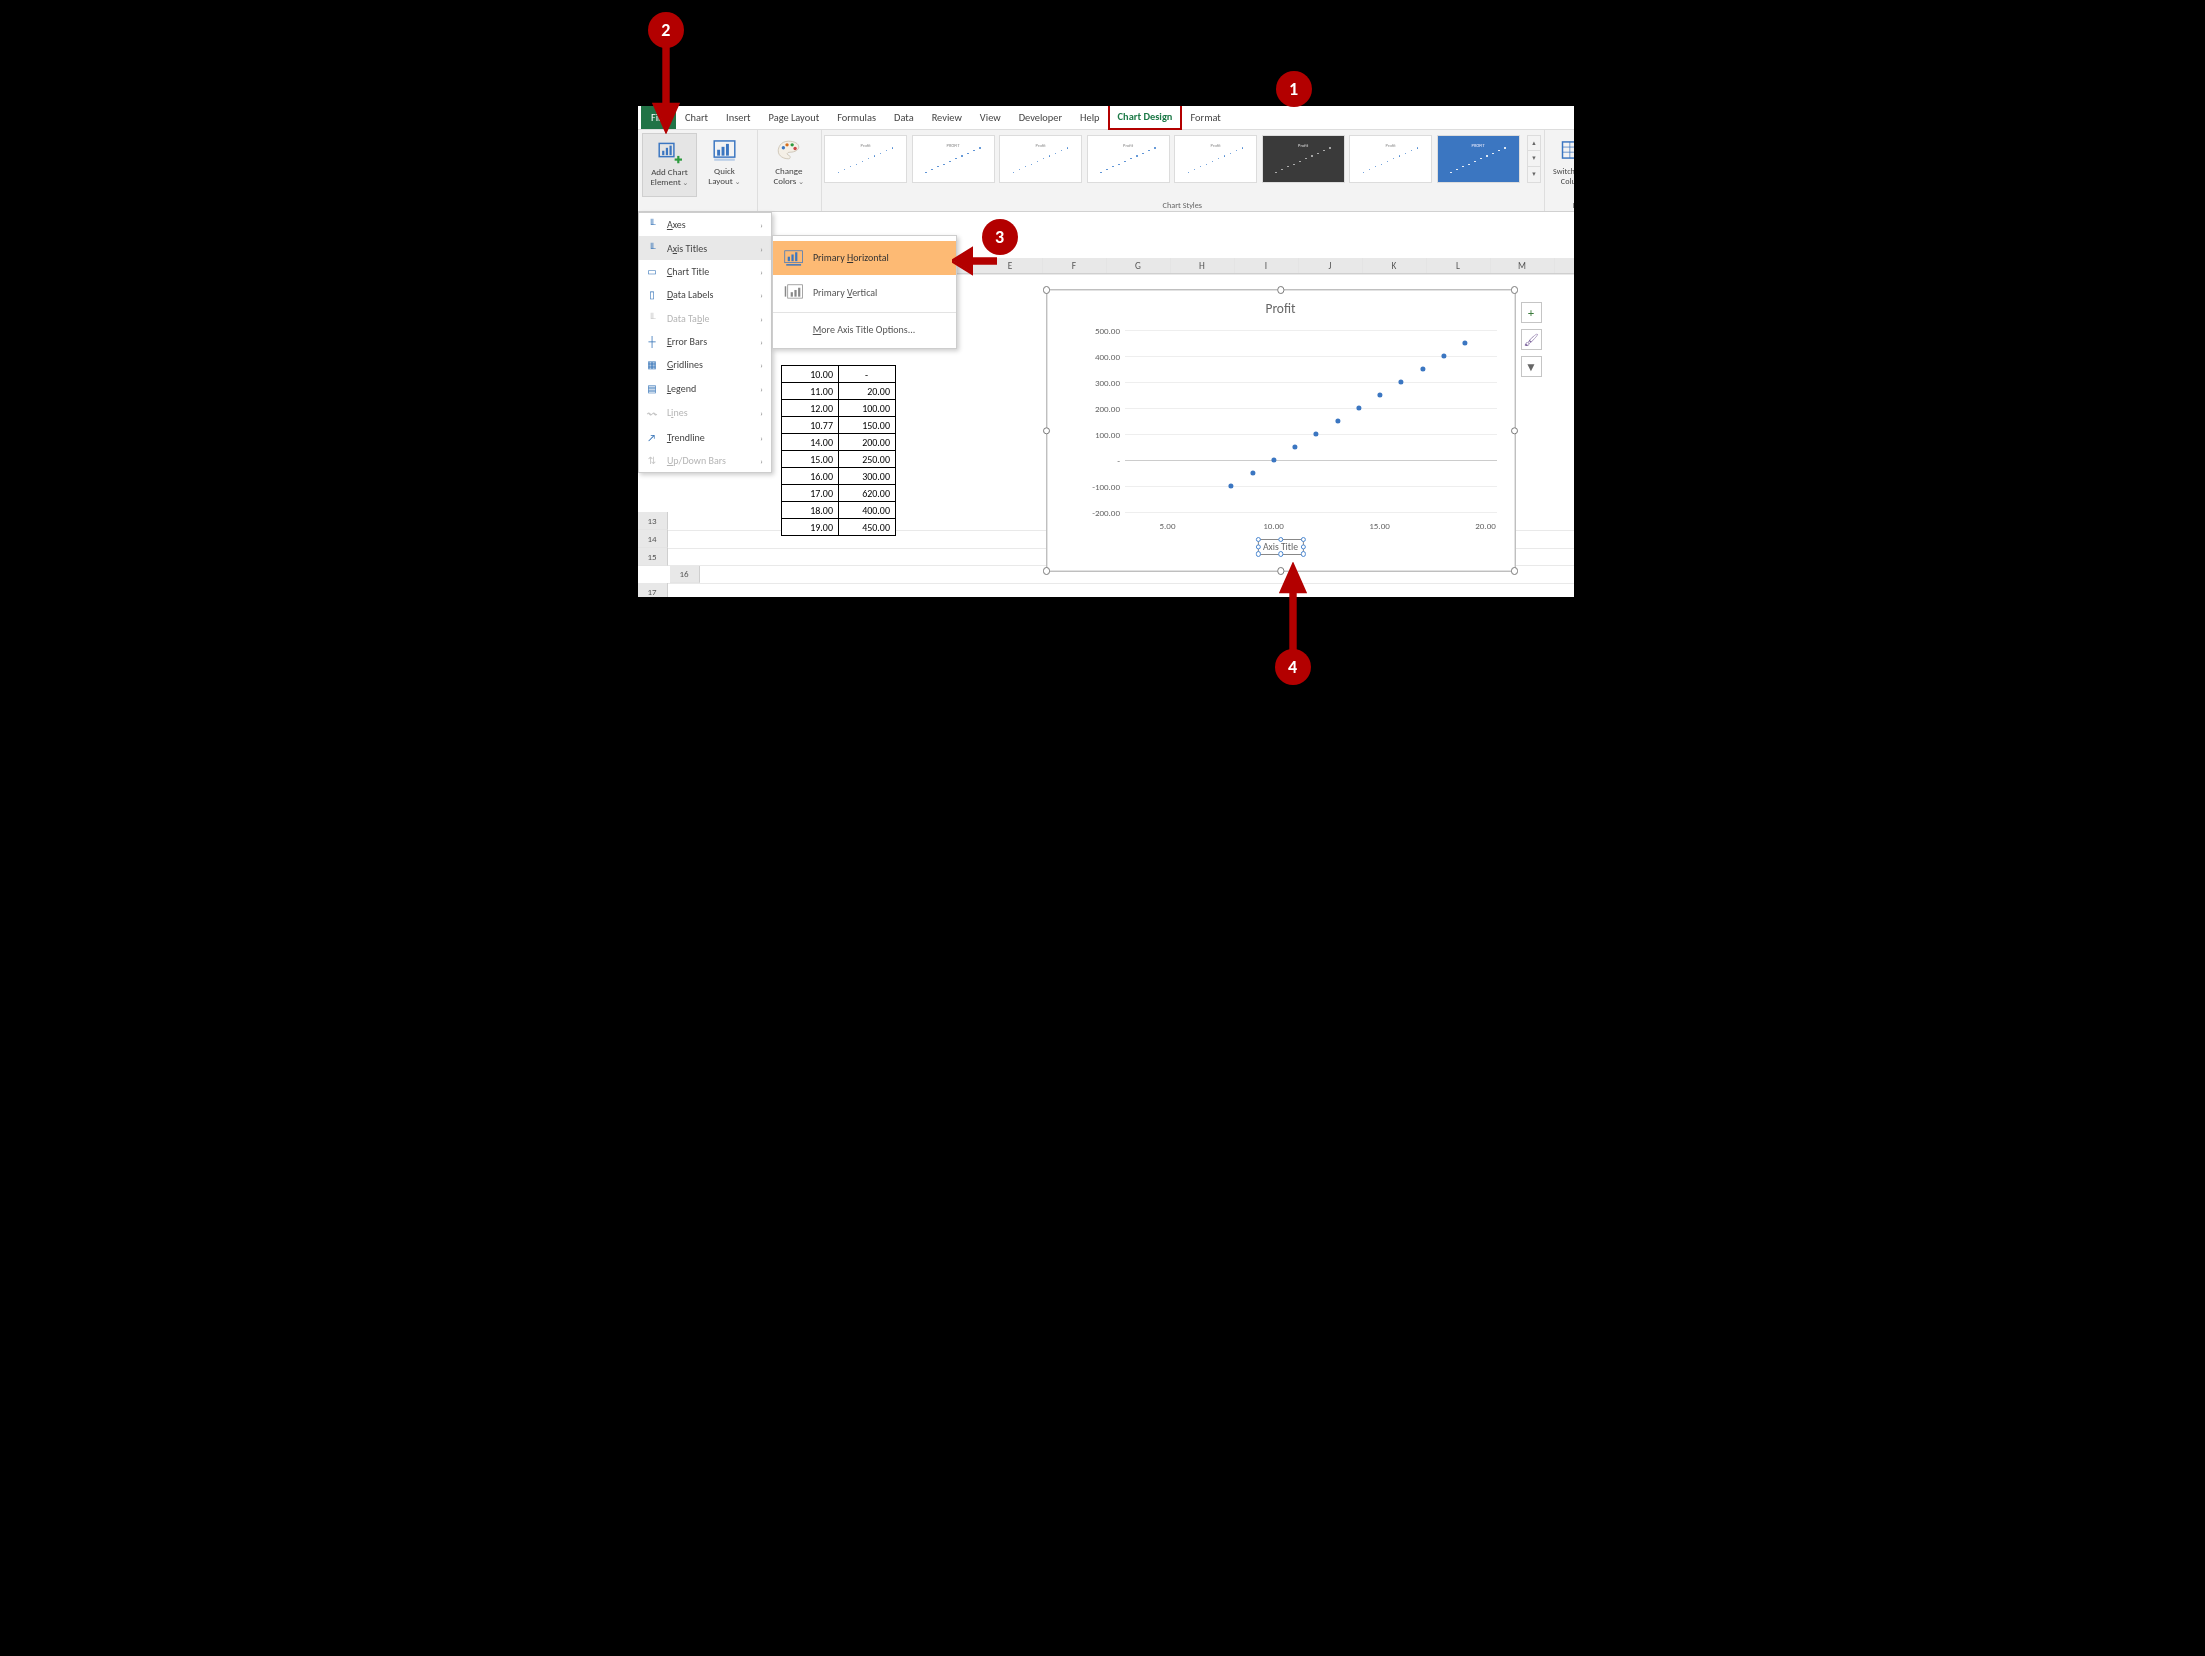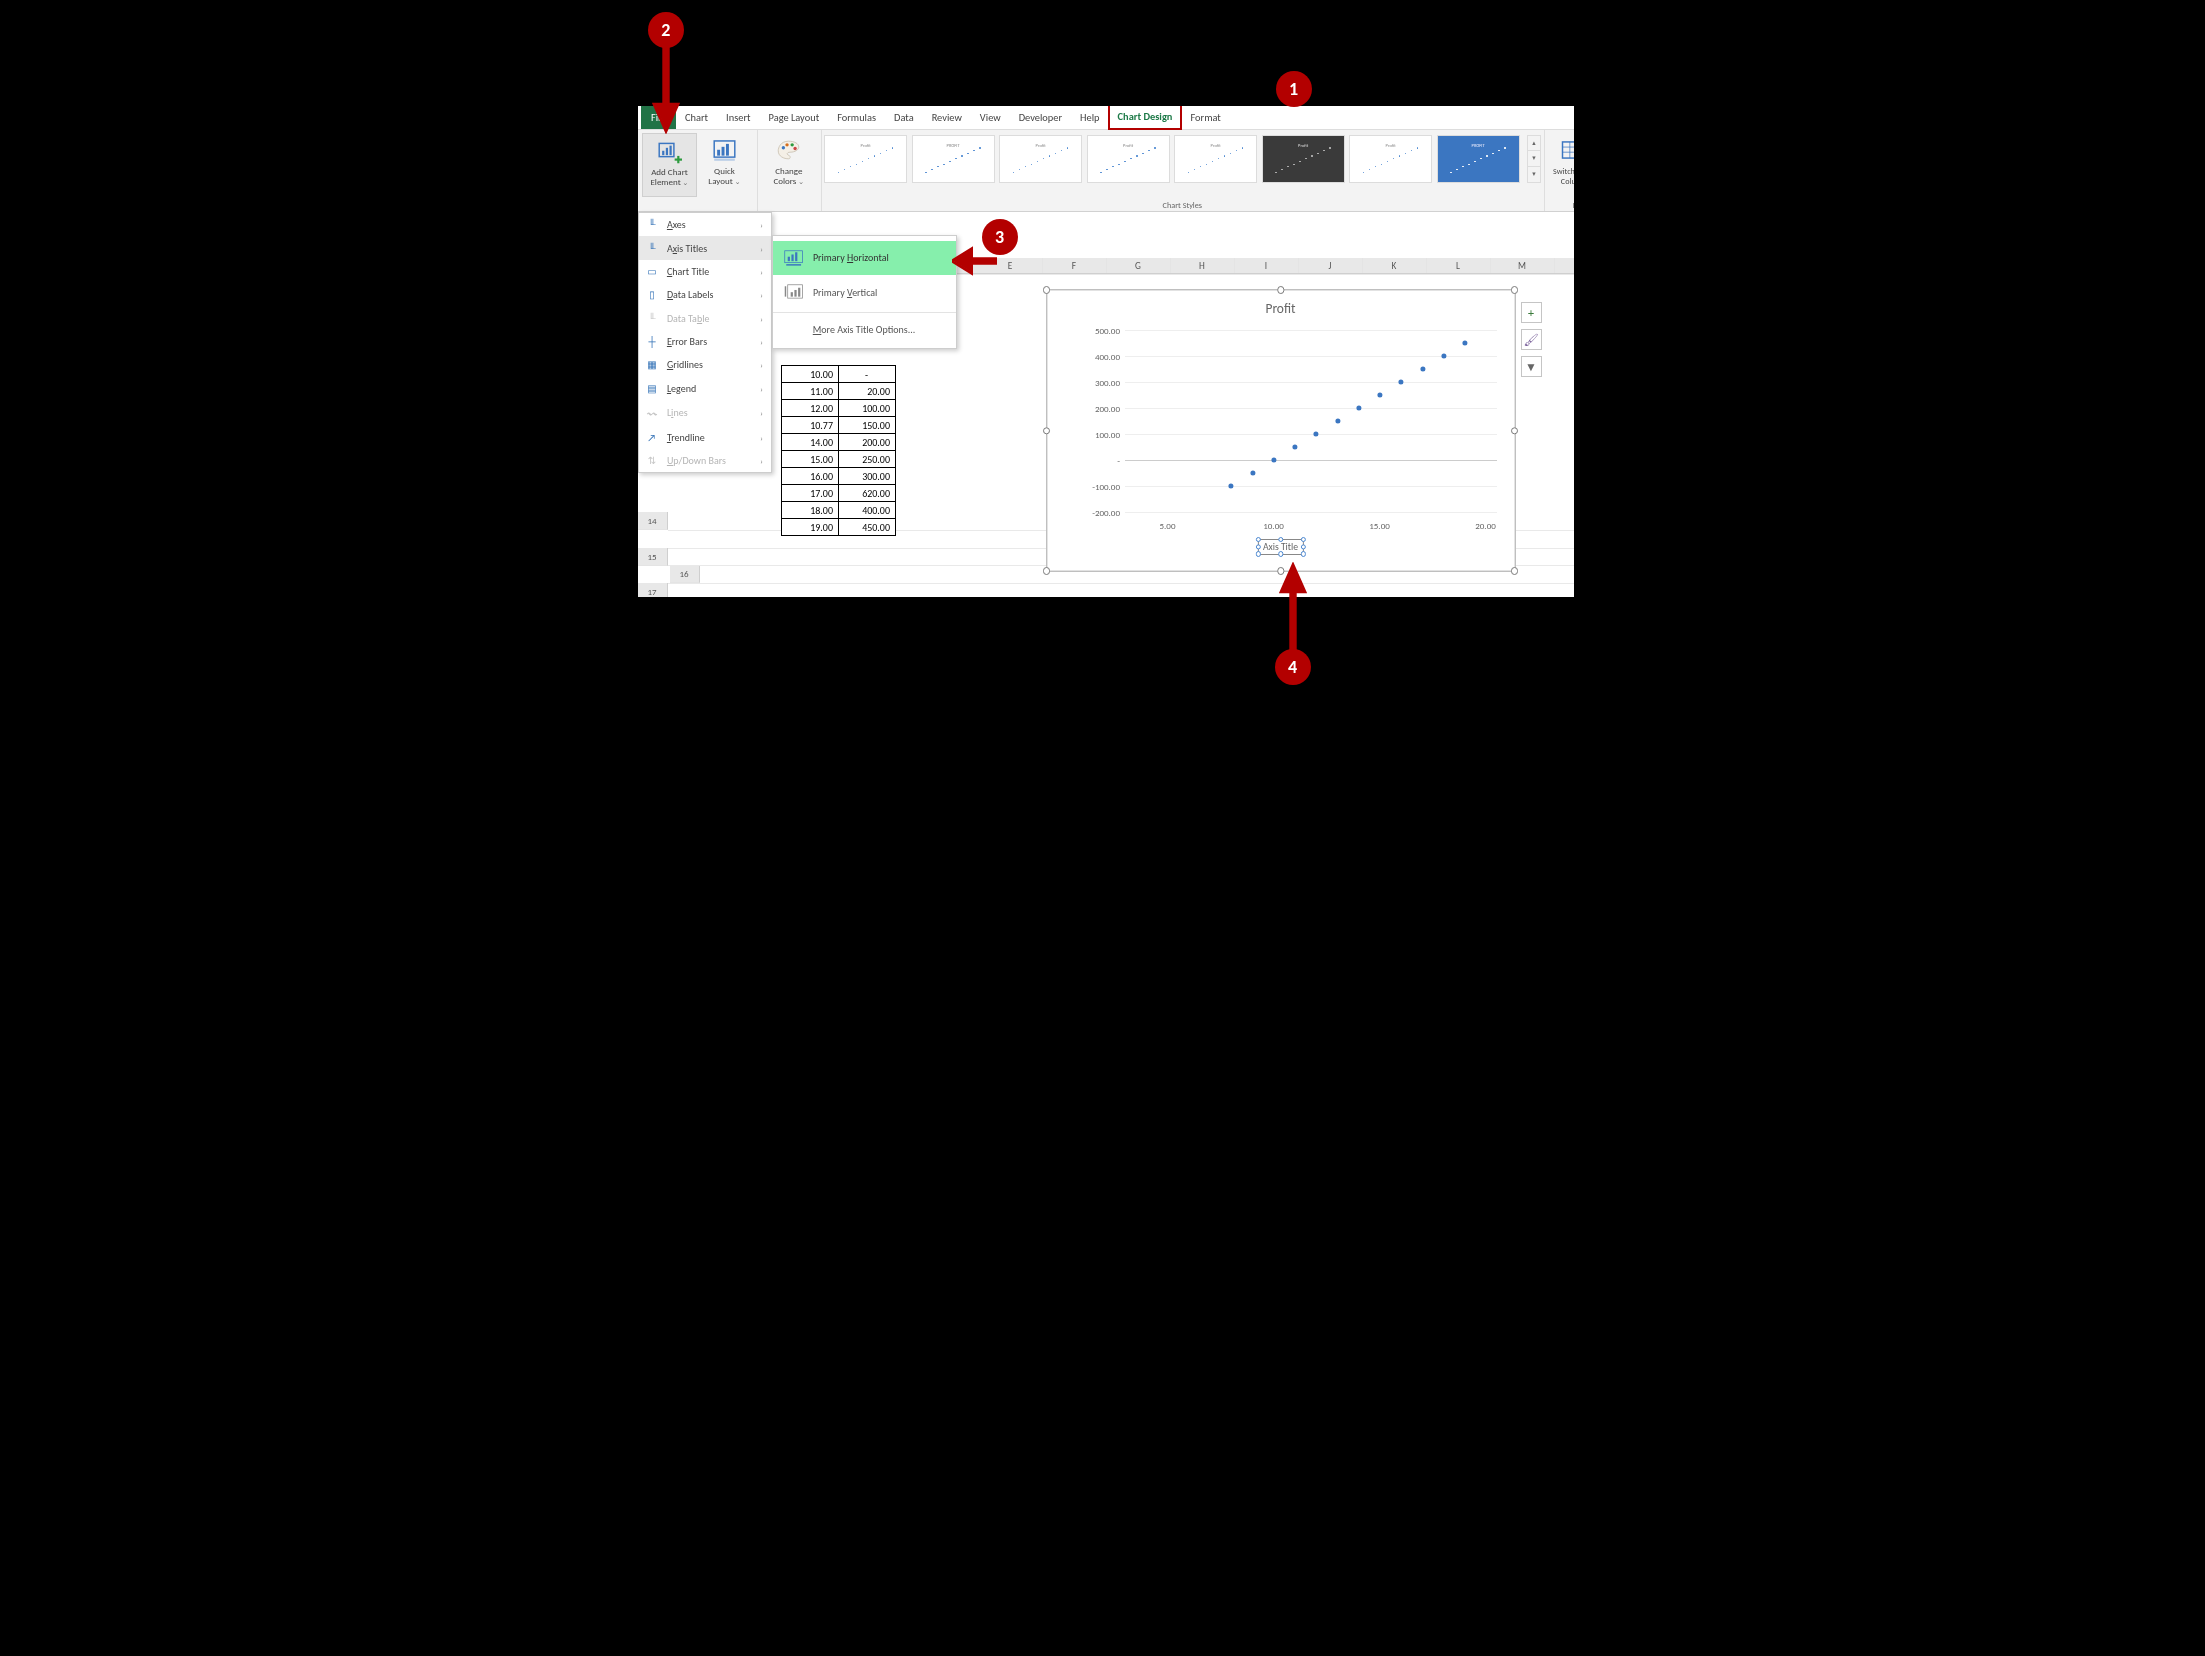--- a/index.html
+++ b/index.html
@@ -131,21 +131,21 @@
   .menu1 .mi u{ text-decoration:underline;}
 
   
   .menu2{
     position:absolute; left:134px; top:129px;
     width:185px; background:#fff; border:0.7px solid #cdcdcd;
     box-shadow: 1.5px 1.5px 4.5px rgba(0,0,0,0.2);
     font-size:10px; padding:4.5px 0; z-index:31;
   }
   .menu2 .mi2{ display:flex; align-items:center; padding:9px 10.4px; color:#555; cursor:pointer;}
-  .menu2 .mi2.hover{ background:#86efac; color:#333;}
+  .menu2 .mi2.hover{ background:#fdba74; color:#333;}
   .menu2 .mi2 .lefticon{ width:21px; display:inline-flex; justify-content:center; margin-right:9px; color:#2f6fb5;}
   .menu2 .sep2{ height:0.7px; background:#e3e3e3; margin:3px 0;}
   .menu2 .more{ text-align:center; padding:7.4px 0; color:#555;}
   .menu2 u{ text-decoration:underline;}
 
   
   .chart-object{
     position:absolute; left:408px; top:77px;
     width:470px; height:283px; background:#fff; border:0.7px solid #bfbfbf;
     box-shadow:0 0 0 0.7px #d9d9d9 inset;
@@ -549,21 +549,21 @@
         <div class="ch">G</div>
         <div class="ch">H</div>
         <div class="ch">I</div>
         <div class="ch">J</div>
         <div class="ch">K</div>
         <div class="ch">L</div>
         <div class="ch">M</div>
       </div>
 
       <div class="row-hdr" style="top:300px;height:18px;line-height:18px;">13</div>
-      <div class="row-hdr" style="top:300px;height:18px;line-height:18px;">14</div>
+      <div class="row-hdr" style="top:318px;height:18px;line-height:18px;">14</div>
       <div class="row-hdr" style="top:336px;height:18px;line-height:18px;">15</div>
       <div class="row-hdr" style="top:353px;height:18px;line-height:18px;margin-left:32px;">16</div>
       <div class="row-hdr" style="top:371px;height:18px;line-height:18px;">17</div>
 
       <div class="cells">
         <div class="cell-line hline" style="top:62px;"></div>
         <div class="cell-line hline" style="top:318px;"></div>
         <div class="cell-line hline" style="top:336px;"></div>
         <div class="cell-line hline" style="top:353px;"></div>
         <div class="cell-line hline" style="top:371px;"></div>

